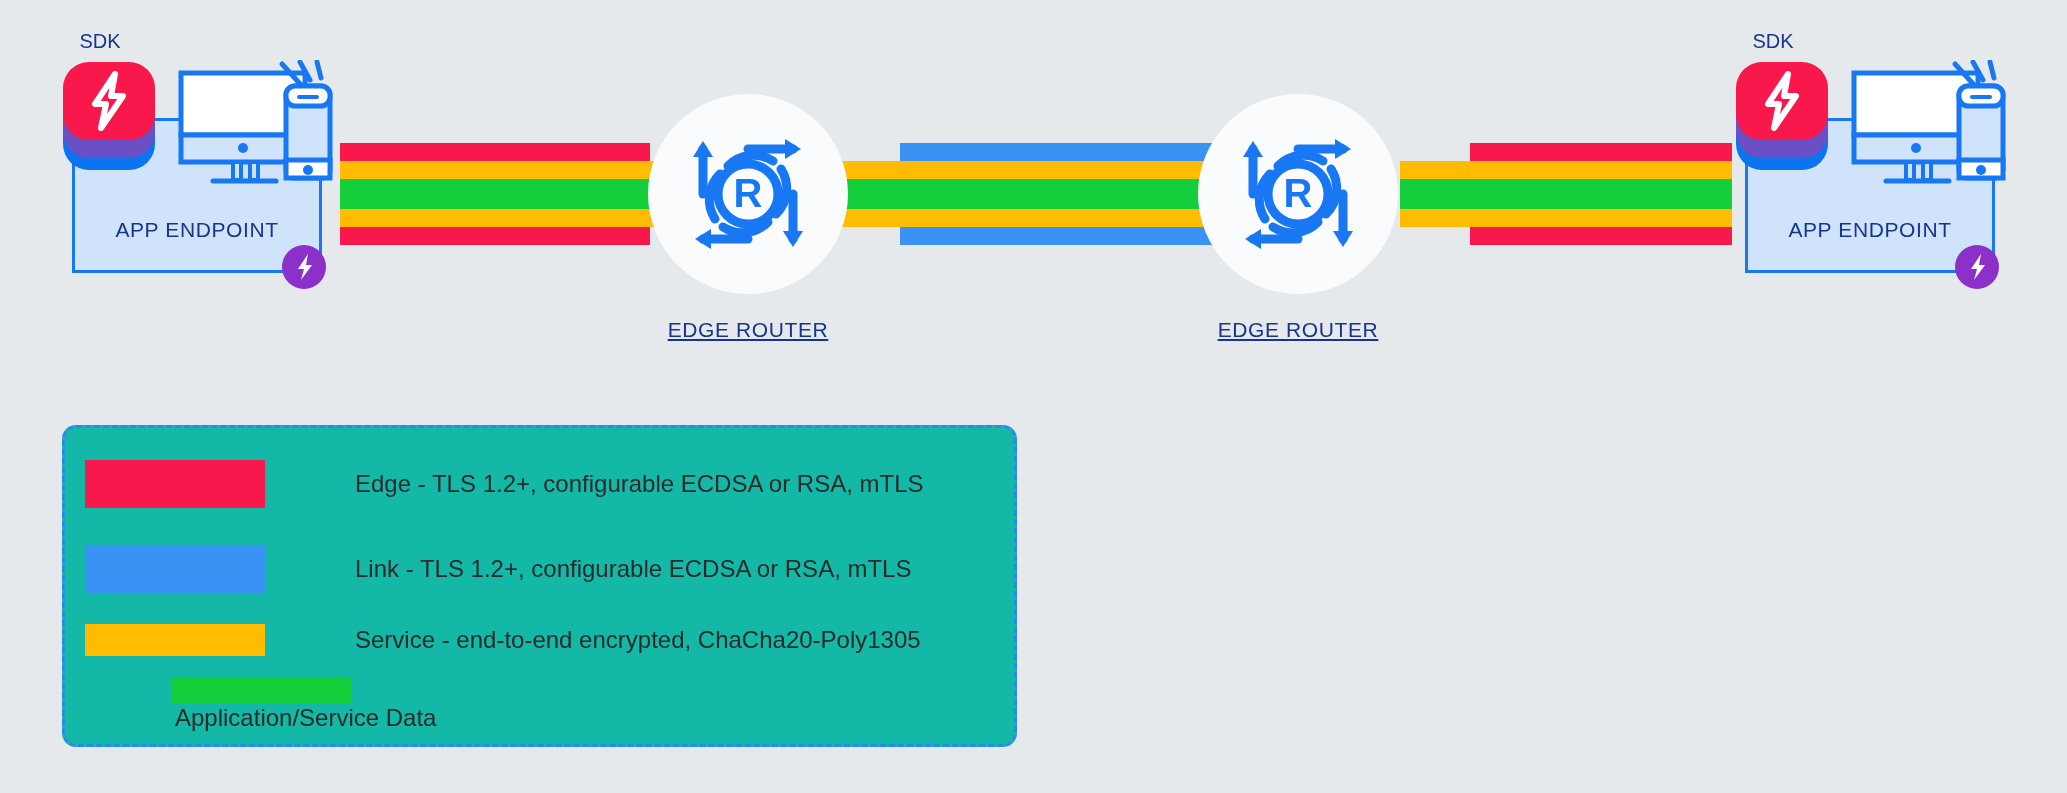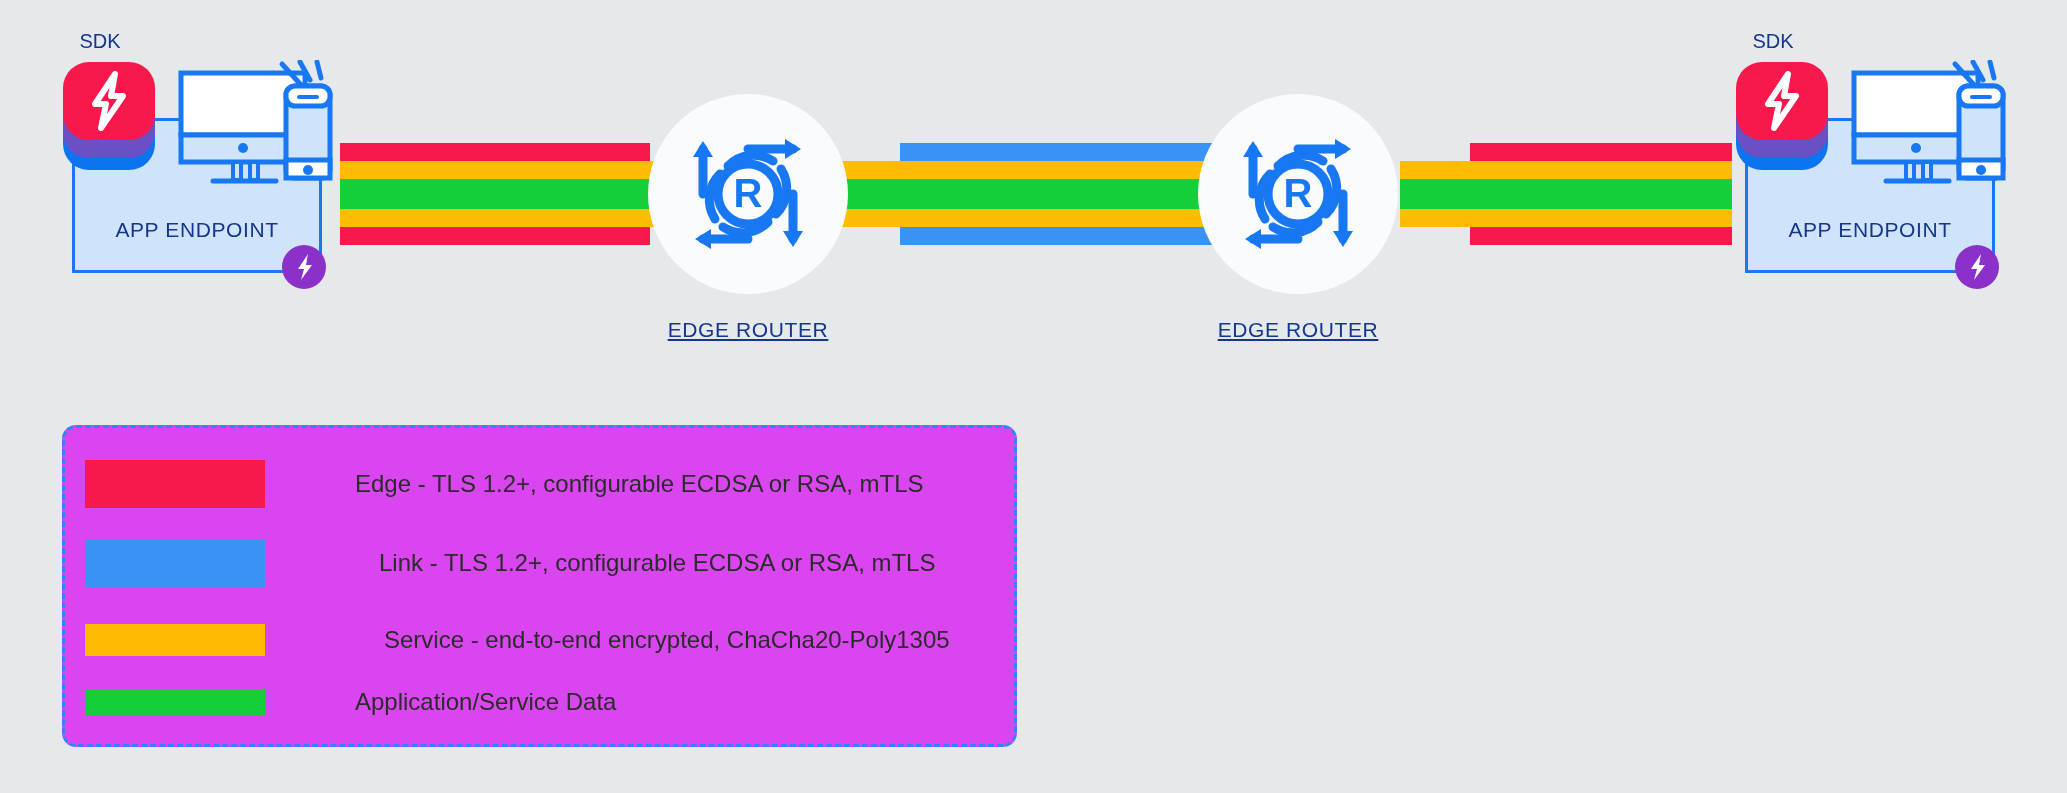--- a/index.html
+++ b/index.html
@@ -59,21 +59,21 @@
   }
   .router-icon{position:absolute;width:150px;height:150px;}
   .router-label{
     position:absolute;color:#16358c;font-size:21px;letter-spacing:.6px;
     text-align:center;white-space:nowrap;text-decoration:underline;
   }
 
   
   .legend{
     position:absolute;left:62px;top:425px;width:955px;height:322px;
-    background:#d946ef;border:3px dashed #2f86f0;border-radius:14px;
+    background:#14b8a6;border:3px dashed #2f86f0;border-radius:14px;
     box-sizing:border-box;
   }
   .legend-row{position:absolute;left:20px;height:48px;display:flex;align-items:center;}
   .swatch{width:180px;height:48px;flex:0 0 auto;}
   .legend-text{
     margin-left:90px;color:#2b2b2b;font-size:24px;white-space:nowrap;
   }
 </style>
 </head>
 <body>
@@ -224,27 +224,27 @@
     <svg viewBox="0 0 44 44" style="width:44px;height:44px;">
       <path d="M26 9 L16 24 L22 24 L19 35 L30 20 L24 20 Z" fill="#ffffff"></path>
     </svg>
   </div>
 
   <div class="legend">
     <div class="legend-row" style="top:32px;">
       <div class="swatch" style="background:#f9184c;"></div>
       <div class="legend-text">Edge - TLS 1.2+, configurable ECDSA or RSA, mTLS</div>
     </div>
-    <div class="legend-row" style="top:111px;gap:24px;">
+    <div class="legend-row" style="top:117px;">
       <div class="swatch" style="background:#3b92f5;"></div>
       <div class="legend-text">Link - TLS 1.2+, configurable ECDSA or RSA, mTLS</div>
     </div>
-    <div class="legend-row" style="top:188px;gap:29px;">
+    <div class="legend-row" style="top:188px;">
       <div class="swatch" style="background:#ffbc00;height:32px;"></div>
       <div class="legend-text">Service - end-to-end encrypted, ChaCha20-Poly1305</div>
     </div>
-    <div class="legend-row" style="top:250px;">
+    <div class="legend-row" style="top:250px;flex-direction:column;">
       <div class="swatch" style="background:#14ce3c;height:26px;"></div>
       <div class="legend-text">Application/Service Data</div>
     </div>
   </div>
 
 </div>
 
 </body></html>

